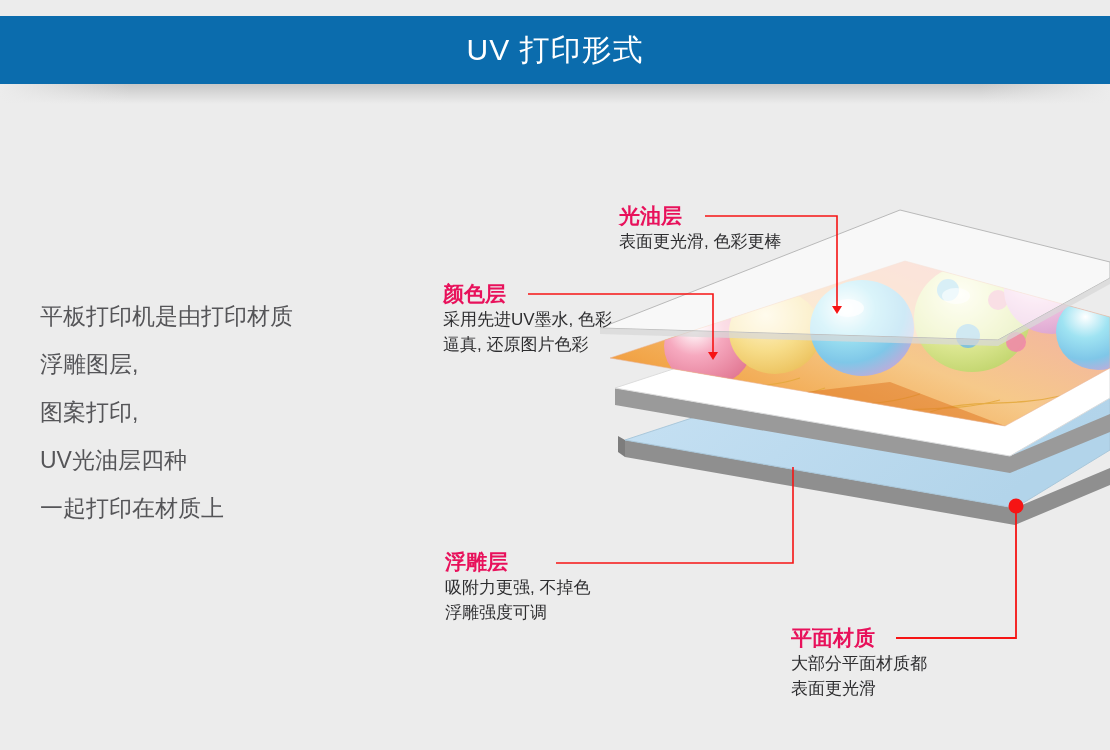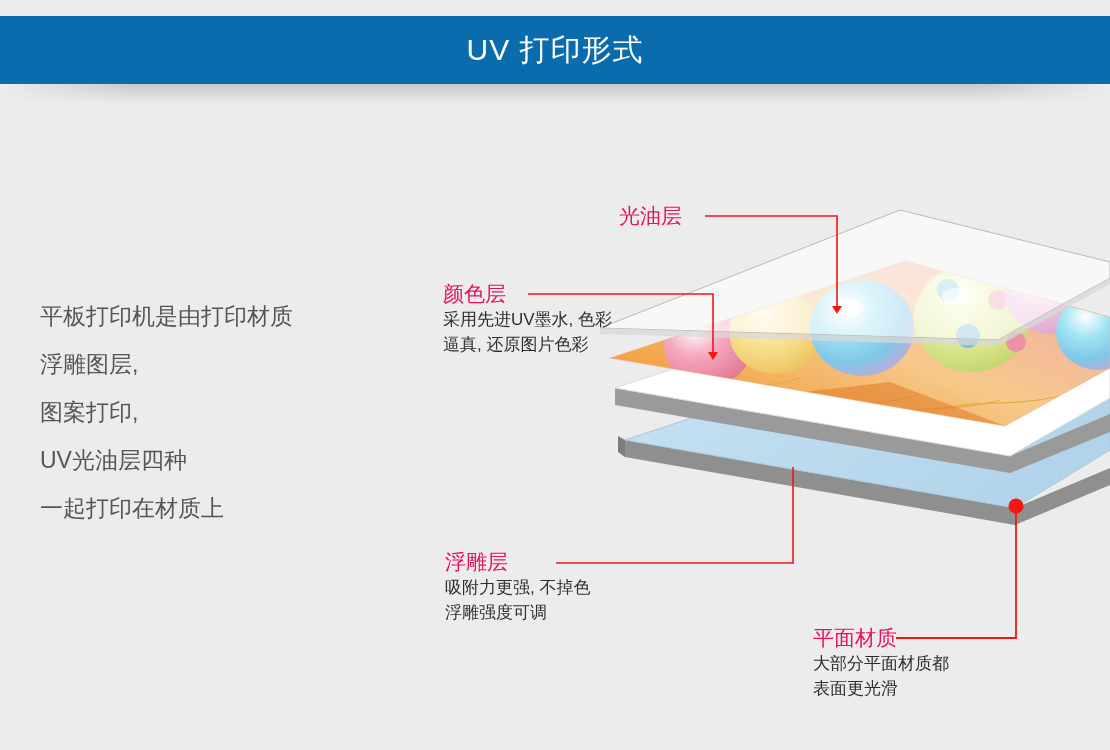--- a/index.html
+++ b/index.html
@@ -99,33 +99,33 @@
     height: 420px;
   }
 
   
   .callout { position: absolute; z-index: 6; }
   .callout .callout-title {
     color: #e8115b;
     font-size: 21px;
     line-height: 26px;
     white-space: nowrap;
-    font-weight: 400;
+    font-weight: 700;
   }
   .callout .callout-line {
     color: #2d2d2f;
     font-size: 17px;
     line-height: 25px;
     white-space: nowrap;
   }
 
   .callout-varnish   { left: 619px; top: 203px; }
   .callout-color     { left: 443px; top: 281px; }
   .callout-emboss    { left: 445px; top: 549px; }
-  .callout-material  { left: 791px; top: 625px; margin-left: 22px; }
+  .callout-material  { left: 791px; top: 625px; }
 
   
   .connectors {
     position: absolute;
     left: 0;
     top: 0;
     width: 1110px;
     height: 750px;
     z-index: 5;
     pointer-events: none;
@@ -257,20 +257,21 @@
   <polygon points="708,352 718,352 713,360" fill="#f61414"></polygon>
 
   <polyline points="556,563 793,563 793,467" fill="none" stroke="#f61414" stroke-width="1.6"></polyline>
 
   <polyline points="896,638 1016,638 1016,512" fill="none" stroke="#f61414" stroke-width="1.8"></polyline>
   <circle cx="1016" cy="506" r="7.5" fill="#f61414"></circle>
 </svg>
 
 <div class="callout callout-varnish">
   <div class="callout-title">光油层</div>
+  <div class="callout-line">表面更光滑, 色彩更棒</div>
 </div>
 
 <div class="callout callout-color">
   <div class="callout-title">颜色层</div>
   <div class="callout-line">采用先进UV墨水, 色彩</div>
   <div class="callout-line">逼真, 还原图片色彩</div>
 </div>
 
 <div class="callout callout-emboss">
   <div class="callout-title">浮雕层</div>

